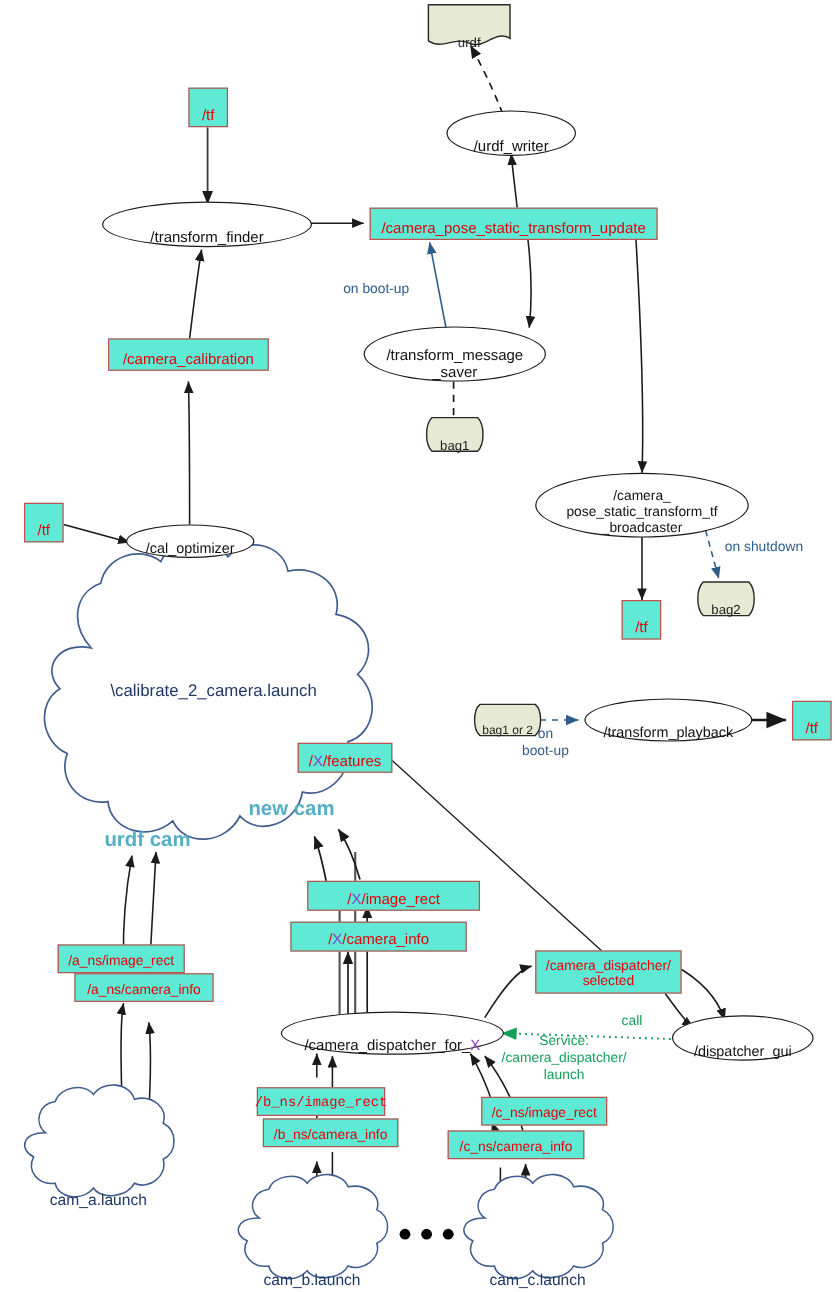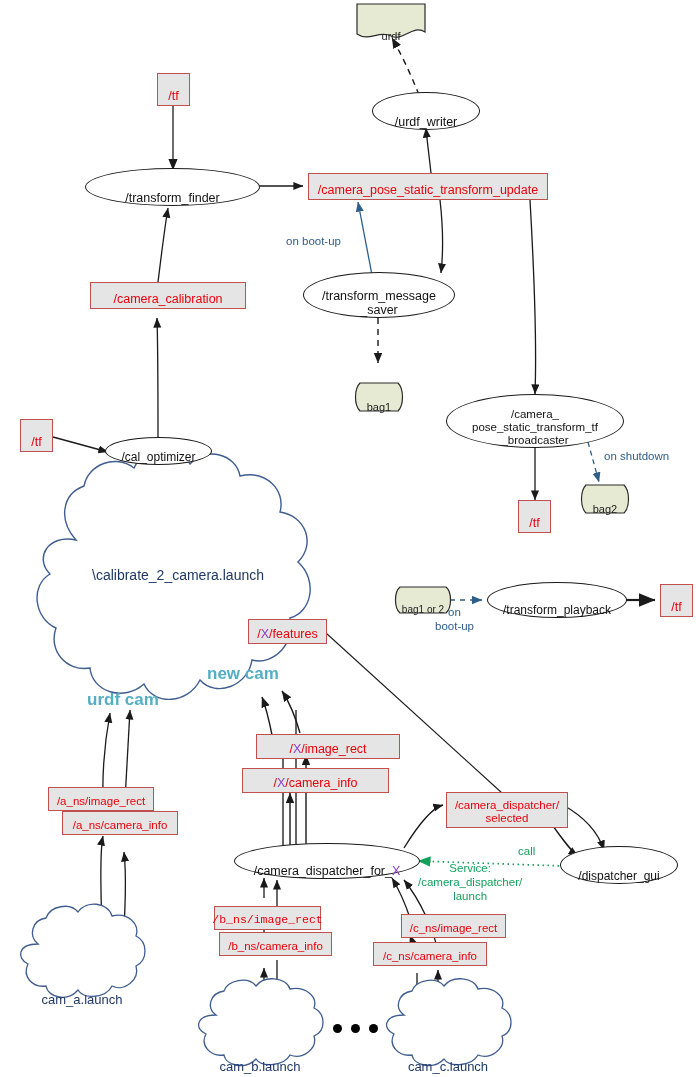--- a/index.html
+++ b/index.html
@@ -31,21 +31,21 @@
     display: flex;
     align-items: flex-end;
     justify-content: center;
     text-align: center;
     line-height: 1.12;
     white-space: pre;
   }
   
   .topic {
     border: 1.6px solid #c0504d;
-    background: #e5e5e5;
+    background: #5eead4;
     color: #e8000a;
     font-size: 12.5px;
     padding: 2px 5px;
   }
   .topic .x {
     color: #8a40c8;
   }
   
   .ellipse {
     border: 1.3px solid #1a1a1a;
@@ -284,21 +284,21 @@
     <i></i>
   </div>
 
   <div class="node doc" style="left:355px; top:2px; width:72px; height:40px;">
     <svg class="shape" viewBox="0 0 72 40" preserveAspectRatio="none">
       <path d="M2,2 L70,2 L70,30 C58,22 48,40 36,34 C24,28 14,40 2,32 Z" fill="#e6ead3" stroke="#2a2a2a" stroke-width="1.2"></path>
     </svg>
     <span class="lbl" style="margin-top:-6px;">urdf</span>
   </div>
 
-  <div class="node bag" style="left:352px; top:381px; width:54px; height:32px;">
+  <div class="node bag" style="left:352px; top:346px; width:54px; height:32px;">
     <svg class="shape" viewBox="0 0 54 32" preserveAspectRatio="none">
       <path d="M8,2 C2,8 2,24 8,30 L46,30 C52,24 52,8 46,2 Z" fill="#e6ead3" stroke="#2a2a2a" stroke-width="1.2"></path>
     </svg>
     <span class="lbl">bag1</span>
   </div>
 
   <div class="node bag" style="left:578px; top:483px; width:54px; height:32px;">
     <svg class="shape" viewBox="0 0 54 32" preserveAspectRatio="none">
       <path d="M8,2 C2,8 2,24 8,30 L46,30 C52,24 52,8 46,2 Z" fill="#e6ead3" stroke="#2a2a2a" stroke-width="1.2"></path>
     </svg>
@@ -345,21 +345,21 @@
   </div>
 
   <div class="node topic" style="left:157px; top:73px; width:33px; height:33px;">
     <span>/tf</span>
   </div>
 
   <div class="node topic" style="left:308px; top:173px; width:240px; height:27px;">
     <span>/camera_pose_static_transform_update</span>
   </div>
 
-  <div class="node topic" style="left:90px; top:282px; width:156px; height:27px;">
+  <div class="node topic" style="left:90px; top:282px; width:134px; height:27px;">
     <span>/camera_calibration</span>
   </div>
 
   <div class="node topic" style="left:518px; top:500px; width:33px; height:33px;">
     <span>/tf</span>
   </div>
 
   <div class="node topic" style="left:20px; top:419px; width:33px; height:33px;">
     <span>/tf</span>
   </div>

